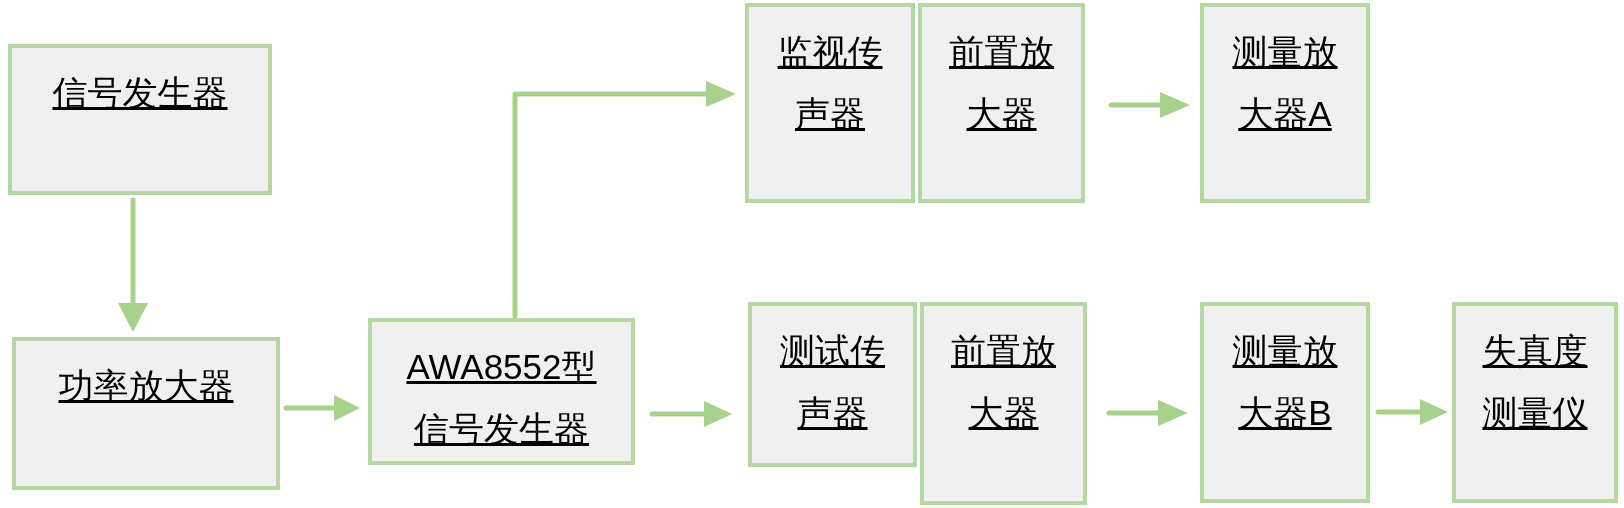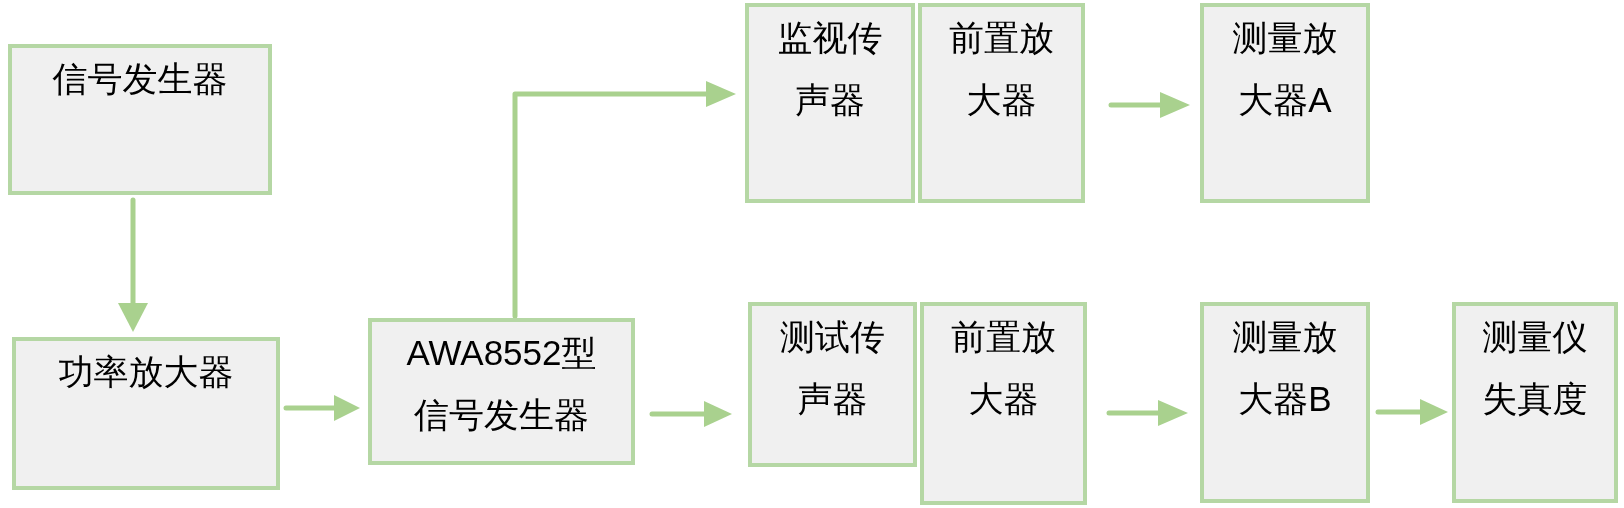--- a/index.html
+++ b/index.html
@@ -32,21 +32,23 @@
   }
   .arrowhead {
     fill: var(--arrow, #a9d18e);
     stroke: none;
   }
   .box {
     position: absolute;
     box-sizing: border-box;
     background: var(--box-fill, #f0f0f0);
     border: 4px solid var(--box-border, #b5d7a4);
+    padding-top: 14px;
     color: var(--text, #000000);
+    text-decoration: underline;
   }
   .box .line {
     height: 62px;
     line-height: 62px;
     text-align: center;
     font-size: 35px;
     white-space: nowrap;
   }
 </style>
 </head>
@@ -129,17 +131,17 @@
     <div class="line">前置放</div>
     <div class="line">大器</div>
   </div>
 
   <div class="box" style="left:1200px; top:302px; width:170px; height:201px">
     <div class="line">测量放</div>
     <div class="line">大器B</div>
   </div>
 
   <div class="box" style="left:1452px; top:302px; width:166px; height:201px">
+    <div class="line">失真度</div>
     <div class="line">测量仪</div>
-    <div class="line">失真度</div>
   </div>
 
 </div>
 
 </body></html>

